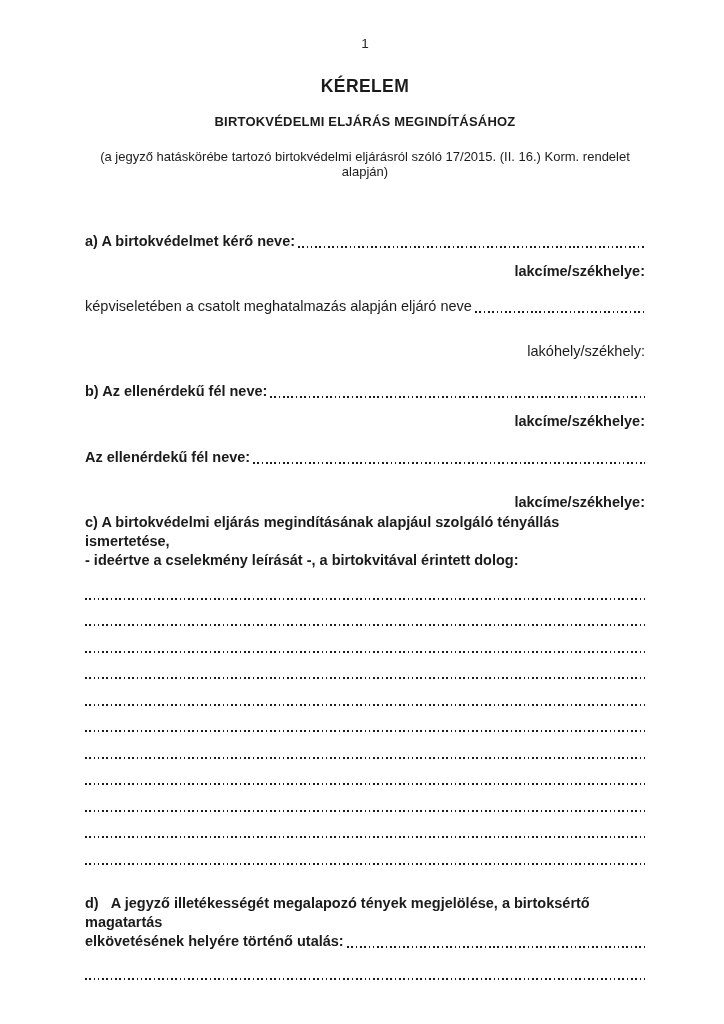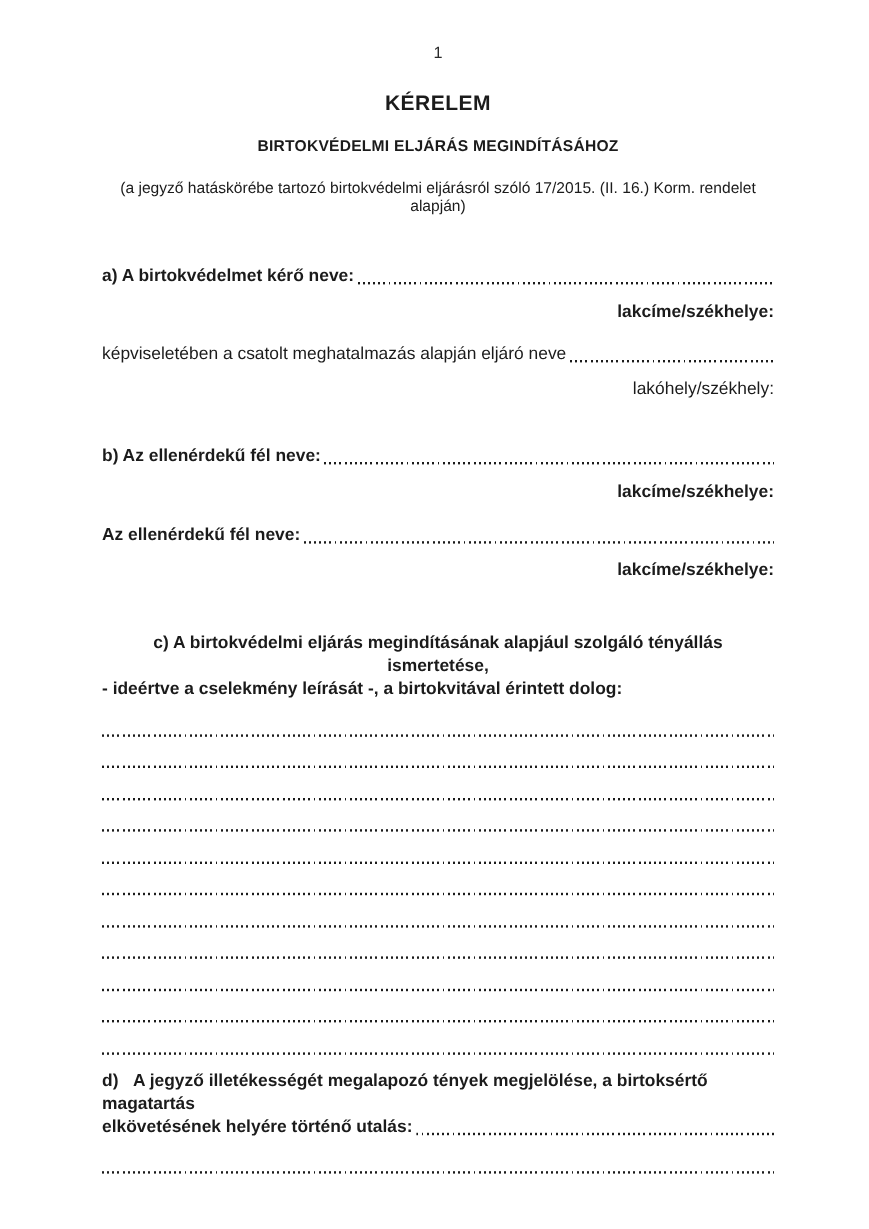--- a/index.html
+++ b/index.html
@@ -18,23 +18,23 @@
   .row { display:flex; align-items:flex-end; line-height:19px; }
   .row .lbl { white-space:pre; }
   .dots { flex:1; position:relative; height:19px; margin-left:3px; }
   .dots::after, .fill-line::after {
     content:""; position:absolute; left:0; right:0; bottom:3px; height:2px;
     background-image:repeating-linear-gradient(to right,#1b1b1b 0 1.6px,transparent 1.6px 4.3px);
   }
   .fill-line { position:relative; height:26.5px; }
   .indent { margin-left:44px;flex-direction:column; }
   .textline { line-height:19px; }
-  .mt34 { margin-top:42px; } .mt21 { margin-top:21px; } .mt17 { margin-top:17px; }
-  .mt16 { margin-top:16px;align-items:center; } .mt14 { margin-top:26px;text-align:center; } .mt11 { margin-top:11px; }
-  .mt10 { margin-top:10px;gap:16px; } .mt9 { margin-top:0; } .mt6 { margin-top:6px; }
+  .mt34 { margin-top:53px; } .mt21 { margin-top:21px; } .mt17 { margin-top:17px; }
+  .mt16 { margin-top:16px;align-items:center; } .mt14 { margin-top:1px; } .mt11 { margin-top:11px; }
+  .mt10 { margin-top:26px; } .mt9 { margin-top:0; } .mt6 { margin-top:6px; }
 </style>
 </head>
 <body>
 
 <div class="page">
 
   <div class="pageno">1</div>
 
 
   <div class="title">KÉRELEM</div>

